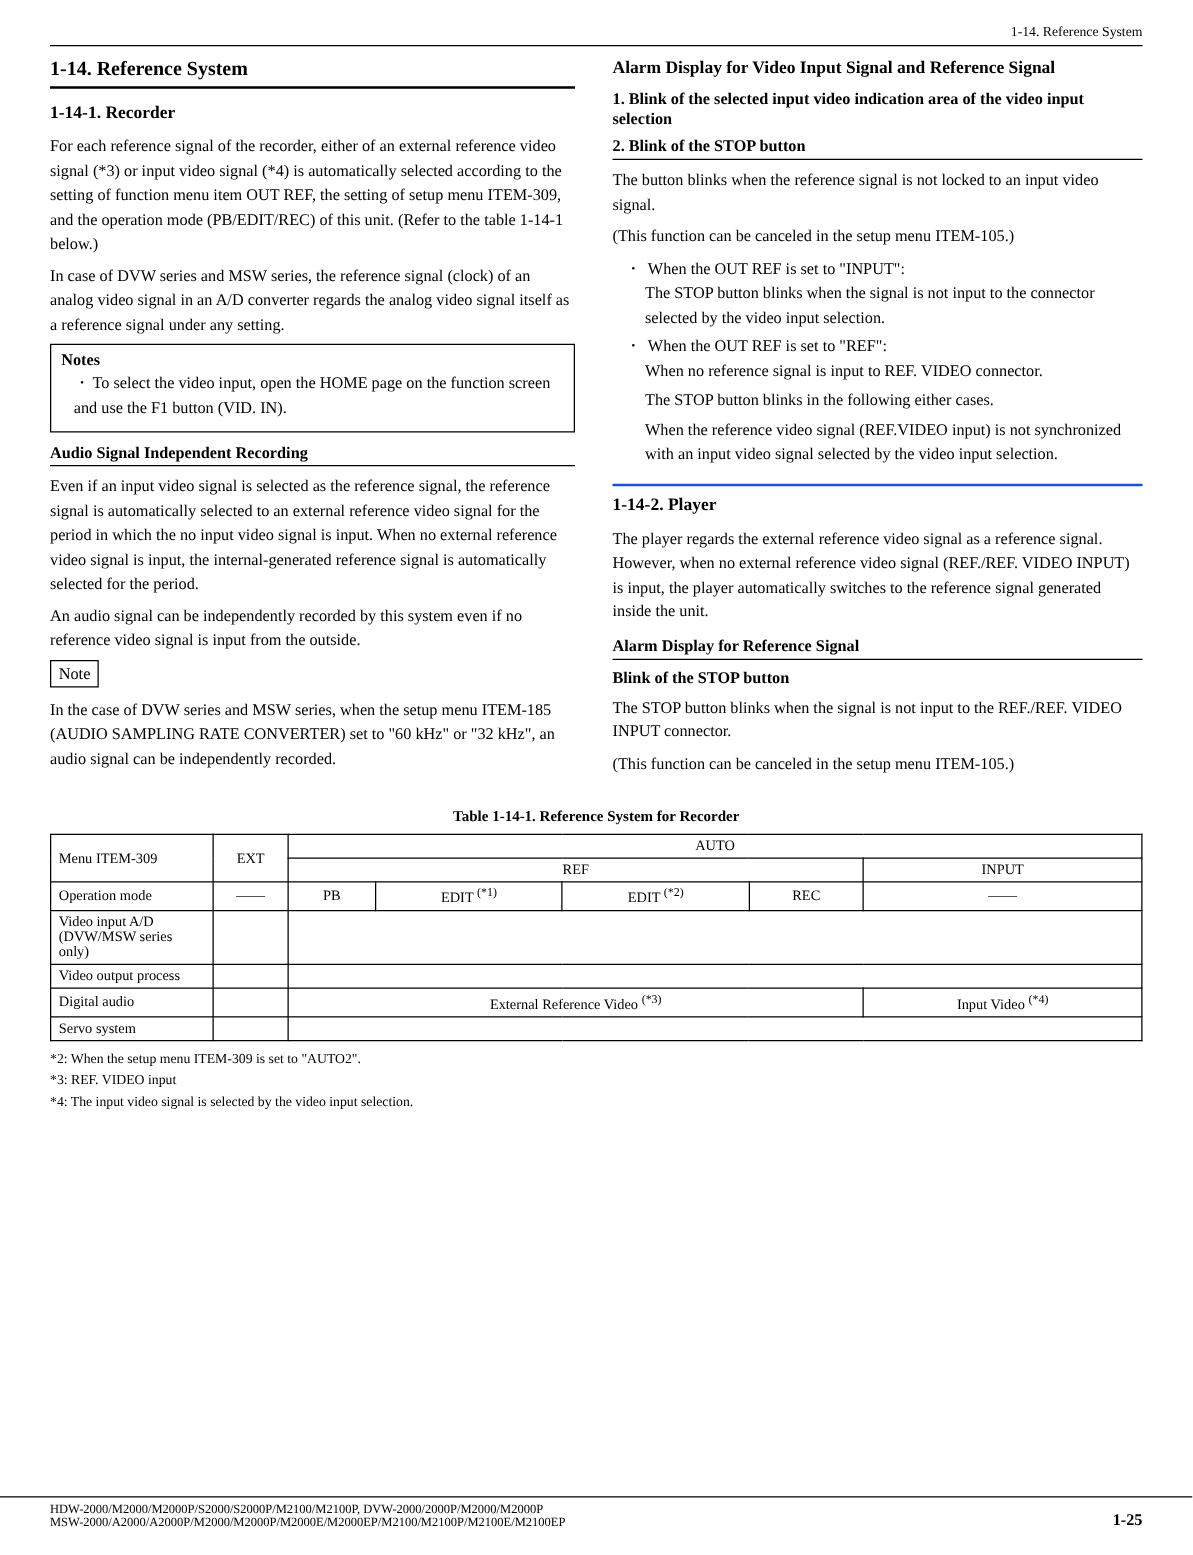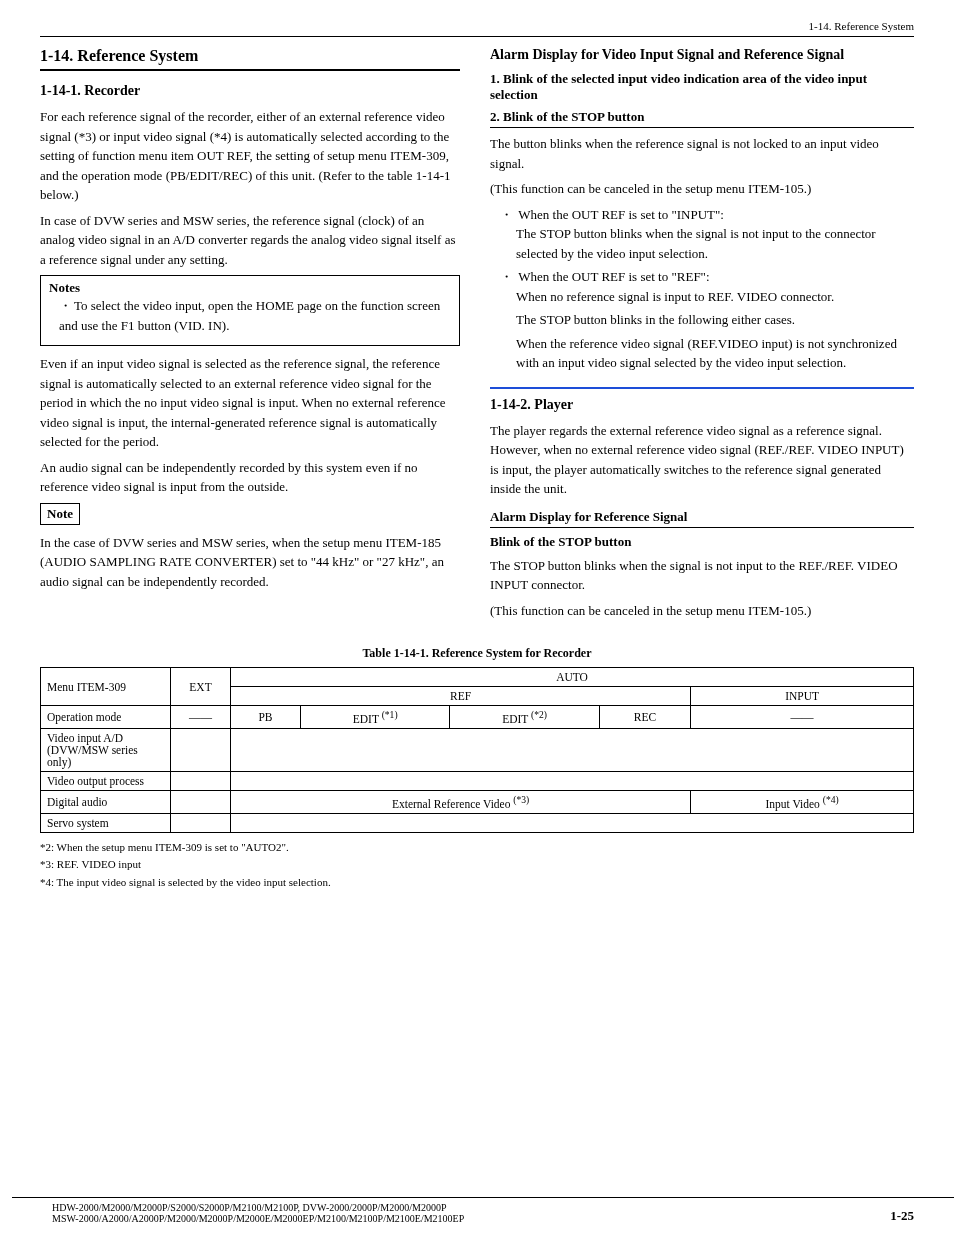--- a/index.html
+++ b/index.html
@@ -73,21 +73,21 @@
       font-weight: bold;
       font-size: 13px;
     }
     .note-box {
       border: 1px solid #000;
       padding: 2px 6px;
       display: inline-block;
       margin-bottom: 4px;
     }
     .note-box .note-label {
-      font-weight: bold;
+      font-weight: normal;
       margin-top: 28px;
     }
     ul.bullet-list {
       list-style: none;
       padding-left: 10px;
       margin-bottom: 6px;
     }
     ul.bullet-list li {
       margin-bottom: 4px;
       line-height: 1.5;
@@ -126,21 +126,21 @@
       text-align: left;
     }
     .footnotes {
       font-size: 11px;
       margin-top: 6px;
       line-height: 1.6;
     }
     .page-footer {
       position: absolute;
       bottom: 20px;
-      left: 12px;
+      left: 0;
       right: 0;
       padding: 0 40px;
       display: flex;
       justify-content: space-between;
       align-items: flex-end;
       font-size: 10px;
       border-top: 1px solid #000;
       padding-top: 4px;
       gap: 12px;
     }
@@ -174,30 +174,31 @@
       <p>For each reference signal of the recorder, either of an external reference video signal (*3) or input video signal (*4) is automatically selected according to the setting of function menu item OUT REF, the setting of setup menu ITEM-309, and the operation mode (PB/EDIT/REC) of this unit. (Refer to the table 1-14-1 below.)</p>
       <p>In case of DVW series and MSW series, the reference signal (clock) of an analog video signal in an A/D converter regards the analog video signal itself as a reference signal under any setting.</p>
 
       <div class="notes-box">
         <div class="notes-label">Notes</div>
         <ul class="bullet-list">
           <li>To select the video input, open the HOME page on the function screen and use the F1 button (VID. IN).</li>
         </ul>
       </div>
 
+      <h3 class="sub-subsection">Audio Signal Independent Recording</h3>
 
       <p>Even if an input video signal is selected as the reference signal, the reference signal is automatically selected to an external reference video signal for the period in which the no input video signal is input. When no external reference video signal is input, the internal-generated reference signal is automatically selected for the period.</p>
       <p>An audio signal can be independently recorded by this system even if no reference video signal is input from the outside.</p>
 
       <div style="margin-bottom:4px;">
         <span class="note-box">
           <span class="note-label">Note</span>
         </span>
       </div>
-      <p>In the case of DVW series and MSW series, when the setup menu ITEM-185 (AUDIO SAMPLING RATE CONVERTER) set to "44 kHz" or "27 kHz", an audio signal can be independently recorded.</p>
+      <p>In the case of DVW series and MSW series, when the setup menu ITEM-185 (AUDIO SAMPLING RATE CONVERTER) set to "60 kHz" or "32 kHz", an audio signal can be independently recorded.</p>
 
     </div>
 
     <div class="right-col">
 
       <h3 class="alarm-title">
         <strong><span>Alarm Display for Video Input Signal and Reference Signal</span></strong>
       </h3>
 
       <h4 class="numbered-heading">1.   Blink of the selected input video indication area of the video input selection</h4>

